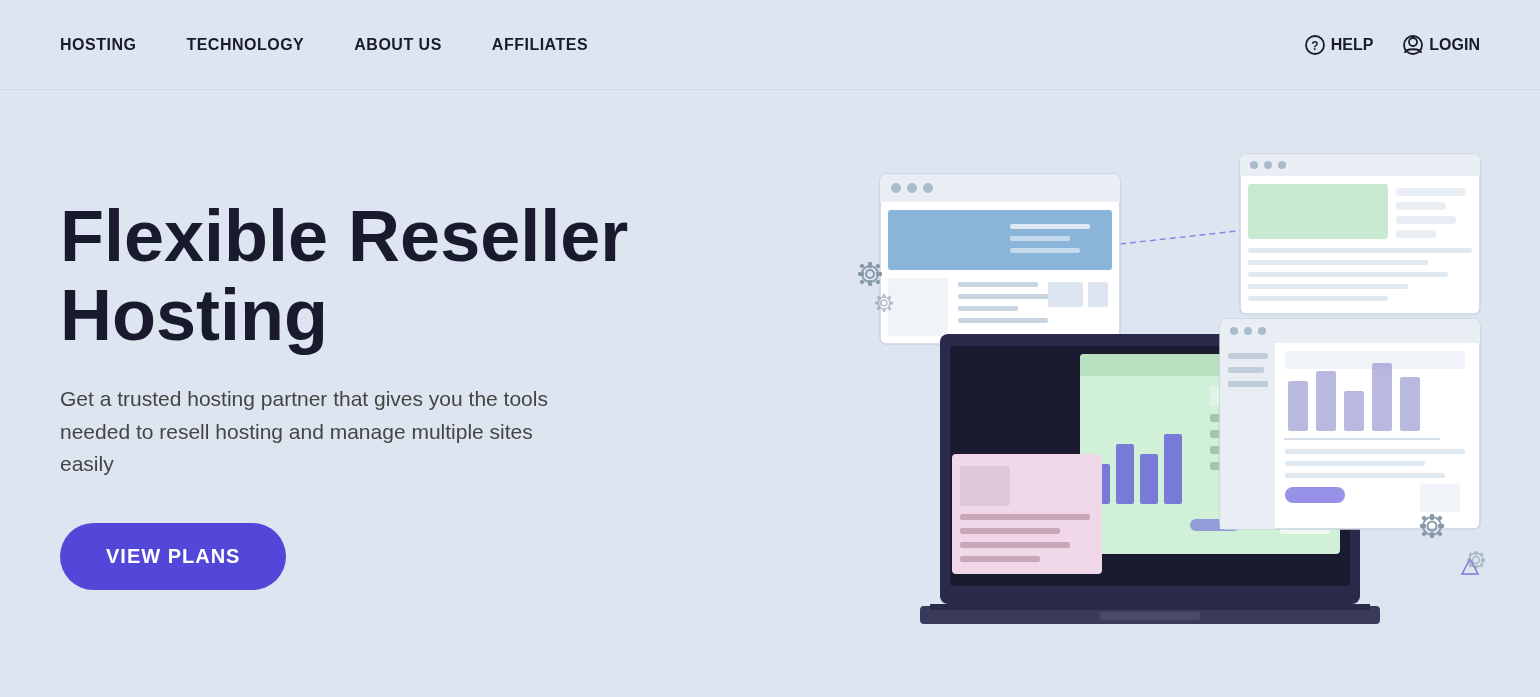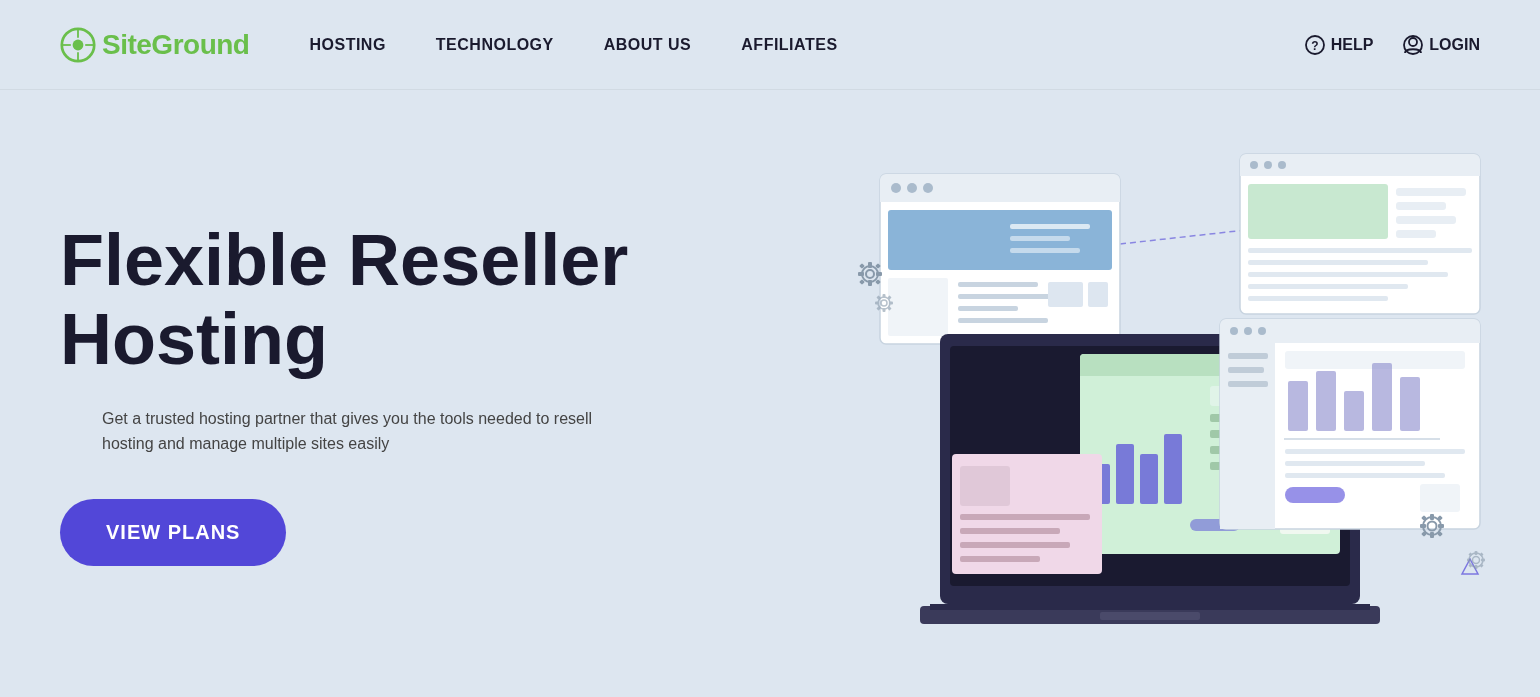--- a/index.html
+++ b/index.html
@@ -108,26 +108,25 @@
 
     .hero-title {
       font-size: 72px;
       font-weight: 900;
       color: #1a1a2e;
       line-height: 1.1;
       margin-bottom: 28px;
     }
 
     .hero-subtitle {
-      font-size: 16px;
+      font-size: 21px;
       color: #444;
       line-height: 1.55;
       margin-bottom: 42px;
       max-width: 520px;
-      margin-left: 42px;
     }
 
     .cta-button {
       background-color: #5247d8;
       color: #fff;
       font-size: 20px;
       font-weight: 800;
       letter-spacing: 1px;
       text-transform: uppercase;
       border: none;
@@ -150,34 +149,20 @@
     
     .illus-svg {
       width: 100%;
       height: 100%;
     }
   </style>
 </head>
 <body>
 
 <nav>
-  <div class="logo-area">
-
-    <svg class="logo-icon" viewBox="0 0 40 40" fill="none" xmlns="http://www.w3.org/2000/svg">
-      <circle cx="20" cy="20" r="18" stroke="#6abf4b" stroke-width="3" fill="none"></circle>
-      <circle cx="20" cy="20" r="6" fill="#6abf4b"></circle>
-      <line x1="20" y1="2" x2="20" y2="12" stroke="#6abf4b" stroke-width="2"></line>
-      <line x1="20" y1="28" x2="20" y2="38" stroke="#6abf4b" stroke-width="2"></line>
-      <line x1="2" y1="20" x2="12" y2="20" stroke="#6abf4b" stroke-width="2"></line>
-      <line x1="28" y1="20" x2="38" y2="20" stroke="#6abf4b" stroke-width="2"></line>
-    </svg>
-    <span class="logo-text">
-      <span>Site</span><span style="color:#6abf4b">Ground</span>
-    </span>
-  </div>
 
   <div class="nav-links">
     <a class="nav-link">HOSTING</a>
     <a class="nav-link">TECHNOLOGY</a>
     <a class="nav-link">ABOUT US</a>
     <a class="nav-link">AFFILIATES</a>
   </div>
 
   <div class="nav-right">
     <div class="nav-help">

